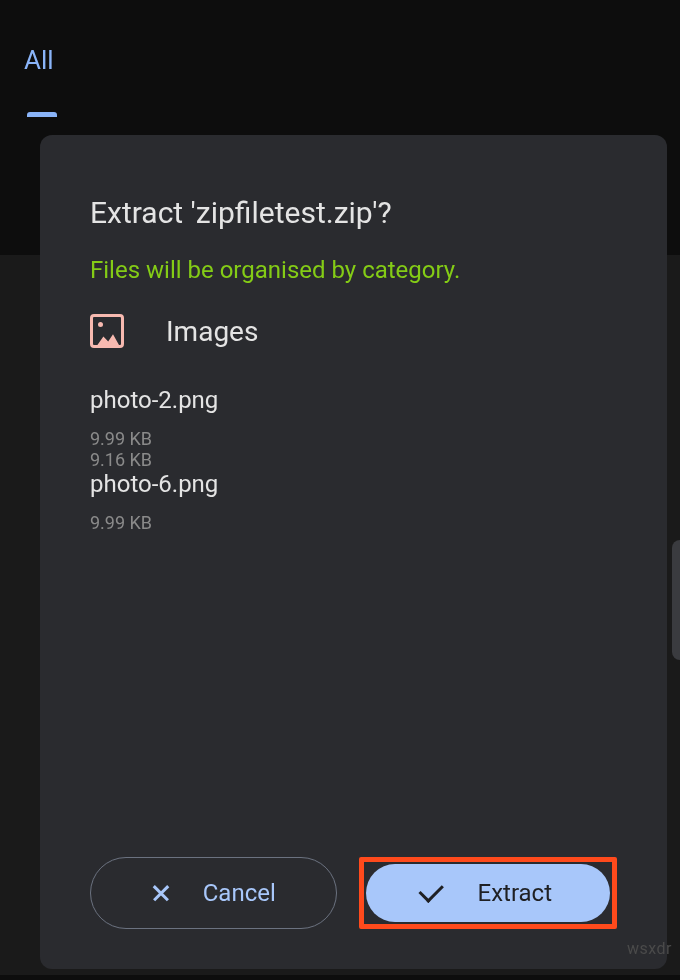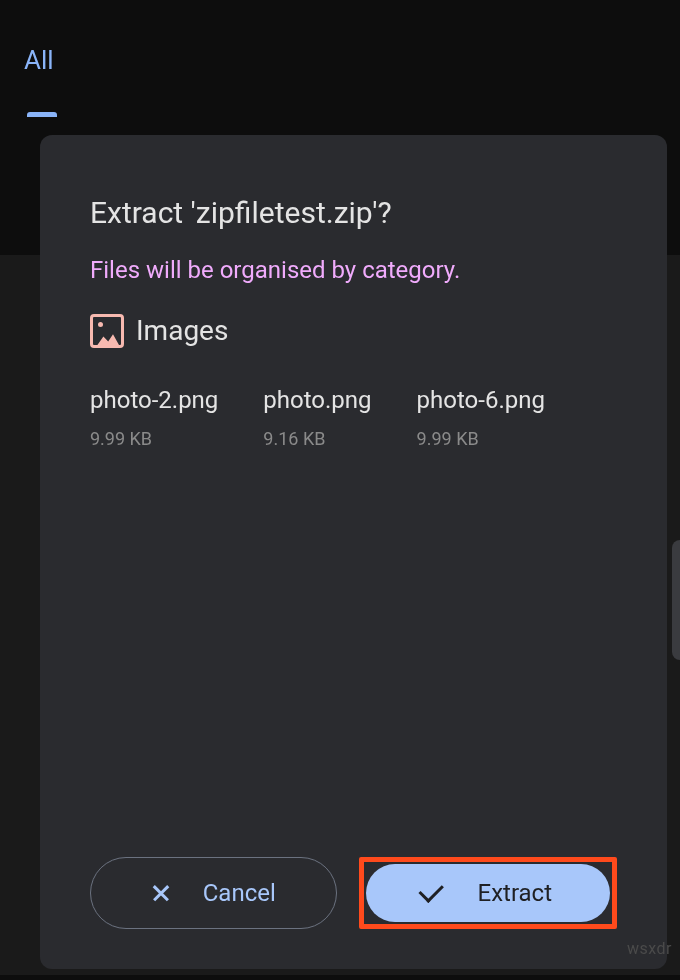--- a/index.html
+++ b/index.html
@@ -61,28 +61,29 @@
       flex-direction: column;
       margin-left: 28px;
     }
     .dialog-title {
       color: #e4e4e4;
       font-size: 30px;
       font-weight: 400;
       margin-bottom: 26px;
     }
     .dialog-sub {
-      color: #f0abfc;
+      color: #84cc16;
       font-size: 24px;
       font-weight: 400;
       margin-bottom: 30px;
     }
     .category-row {
       display: flex;
-      gap: 12px;
+      align-items: center;
+      gap: 42px;
       margin-bottom: 38px;
     }
     .image-icon {
       width: 34px;
       height: 34px;
       border: 3px solid #f7b9b0;
       border-radius: 4px;
       position: relative;
       box-sizing: border-box;
     }
@@ -108,22 +109,21 @@
       clip-path: polygon(10% 100%, 35% 30%, 55% 70%, 75% 10%, 100% 100%);
       background: #f7b9b0;
     }
     .category-label {
       color: #e4e4e4;
       font-size: 28px;
       font-weight: 400;
     }
     .file-list {
       display: flex;
-      flex-direction: row;
-      gap: 45px;
+      flex-direction: column;
       flex: 1;
     }
     .file-item {
       display: flex;
       flex-direction: column;
       gap: 14px;
     }
     .file-name {
       color: #e4e4e4;
       font-size: 24px;
@@ -230,21 +230,20 @@
     <div class="image-icon"></div>
     <div class="category-label">Images</div>
   </div>
 
   <div class="file-list">
     <div class="file-item">
       <div class="file-name">photo-2.png</div>
       <div class="file-size">9.99 KB</div>
     </div>
     <div class="file-item">
-      <div class="file-name">photo.png</div>
       <div class="file-size">9.16 KB</div>
     </div>
     <div class="file-item">
       <div class="file-name">photo-6.png</div>
       <div class="file-size">9.99 KB</div>
     </div>
   </div>
 
   <div class="button-row">
     <button class="btn btn-cancel">

